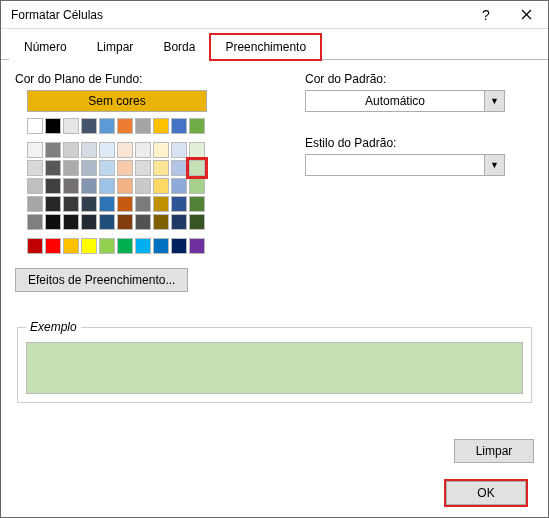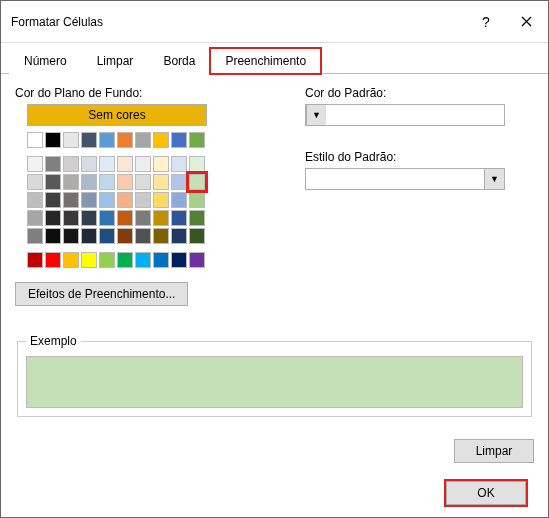--- a/index.html
+++ b/index.html
@@ -8,21 +8,21 @@
     font-family: "Segoe UI", Tahoma, sans-serif;
     font-size: 12px;
     background: #fff;
     width: 549px;
     height: 518px;
     border: 1px solid #666;
     position: relative;
     color: #000;
   }
   .titlebar {
-    height: 42px;
+    height: 28px;
     display: flex;
     align-items: center;
     padding: 0 2px 0 10px;
     border-bottom: 1px solid #ddd;
   }
   .titlebar .title { flex: 1; font-size: 12px; }
   .titlebar .ctrl {
     width: 40px; height: 28px;
     display: flex; align-items: center; justify-content: center;
     font-size: 14px;
@@ -82,21 +82,21 @@
   .dropdown .arrow {
     width: 20px; height: 100%; border-left: 1px solid #adadad;
     background: #e1e1e1; display:flex; align-items:center; justify-content:center;
     font-size: 9px;
   }
   fieldset.example {
     margin: 28px 2px 0 2px;
     border: 1px solid #ccc;
     padding: 8px;
   }
-  fieldset.example legend { padding: 0 4px; }
+  fieldset.example legend { padding: 0 4px; font-style: italic; }
   .example-sw { height: 52px; background: #c5e0b4; border: 1px solid #bbb; }
   .footer {
     position: absolute;
     bottom: 12px; right: 22px;
     display: flex; gap: 0;
   }
   .footer .btn { width: 80px; text-align: center; }
   .btn.hl-red { outline: 2px solid #d22; outline-offset: 0; }
   .clearwrap { position:absolute; right:14px; bottom: 54px; }
 </style>
@@ -212,20 +212,21 @@
             <div class="sw" style="background: rgb(112, 48, 160);"></div>
           </div>
         </div>
       <div class="btnrow">
         <button class="btn">Efeitos de Preenchimento...</button>
       </div>
     </div>
     <div class="col-right">
       <div class="label">Cor do Padrão:</div>
       <div class="dropdown">
+        <div class="val">Automático</div>
         <div class="arrow">▼</div>
       </div>
       <div class="label" style="margin-top:24px">Estilo do Padrão:</div>
       <div class="dropdown">
         <div class="val"></div>
         <div class="arrow">▼</div>
       </div>
     </div>
   </div>
 

